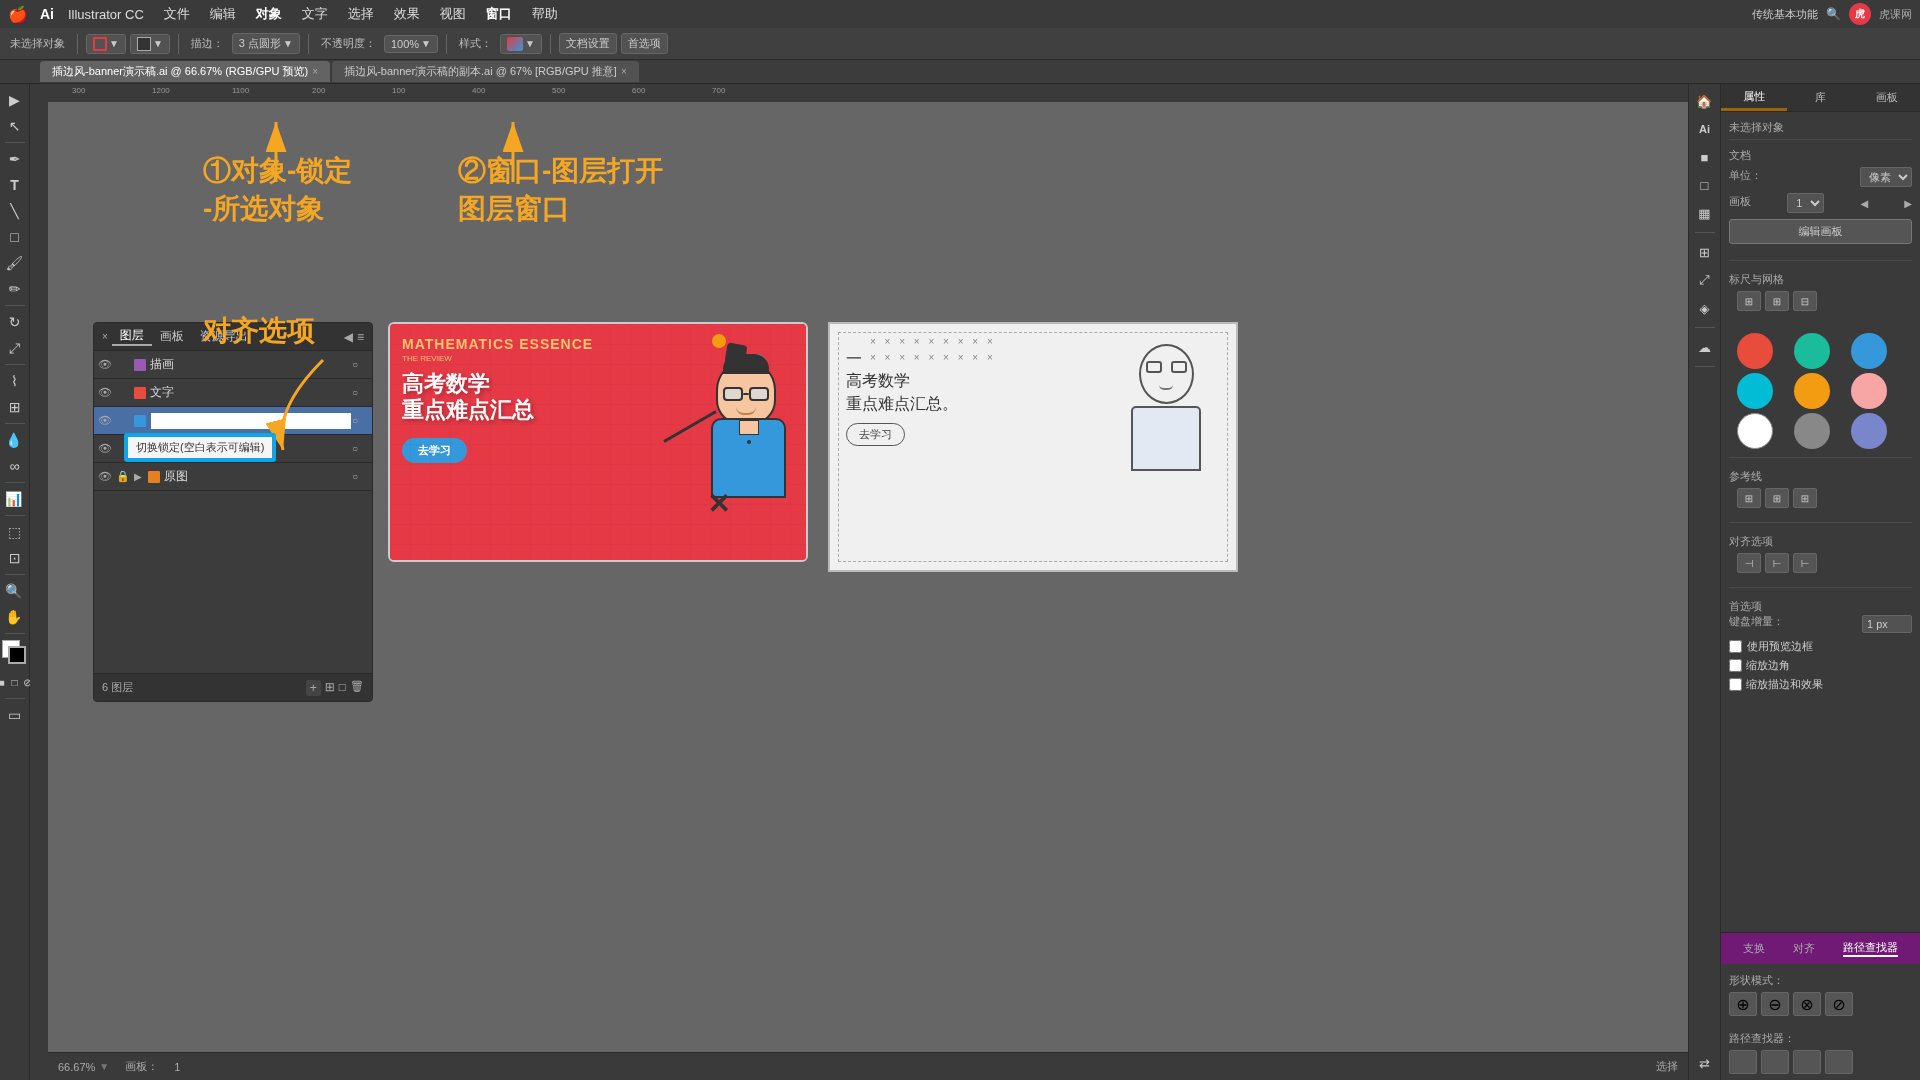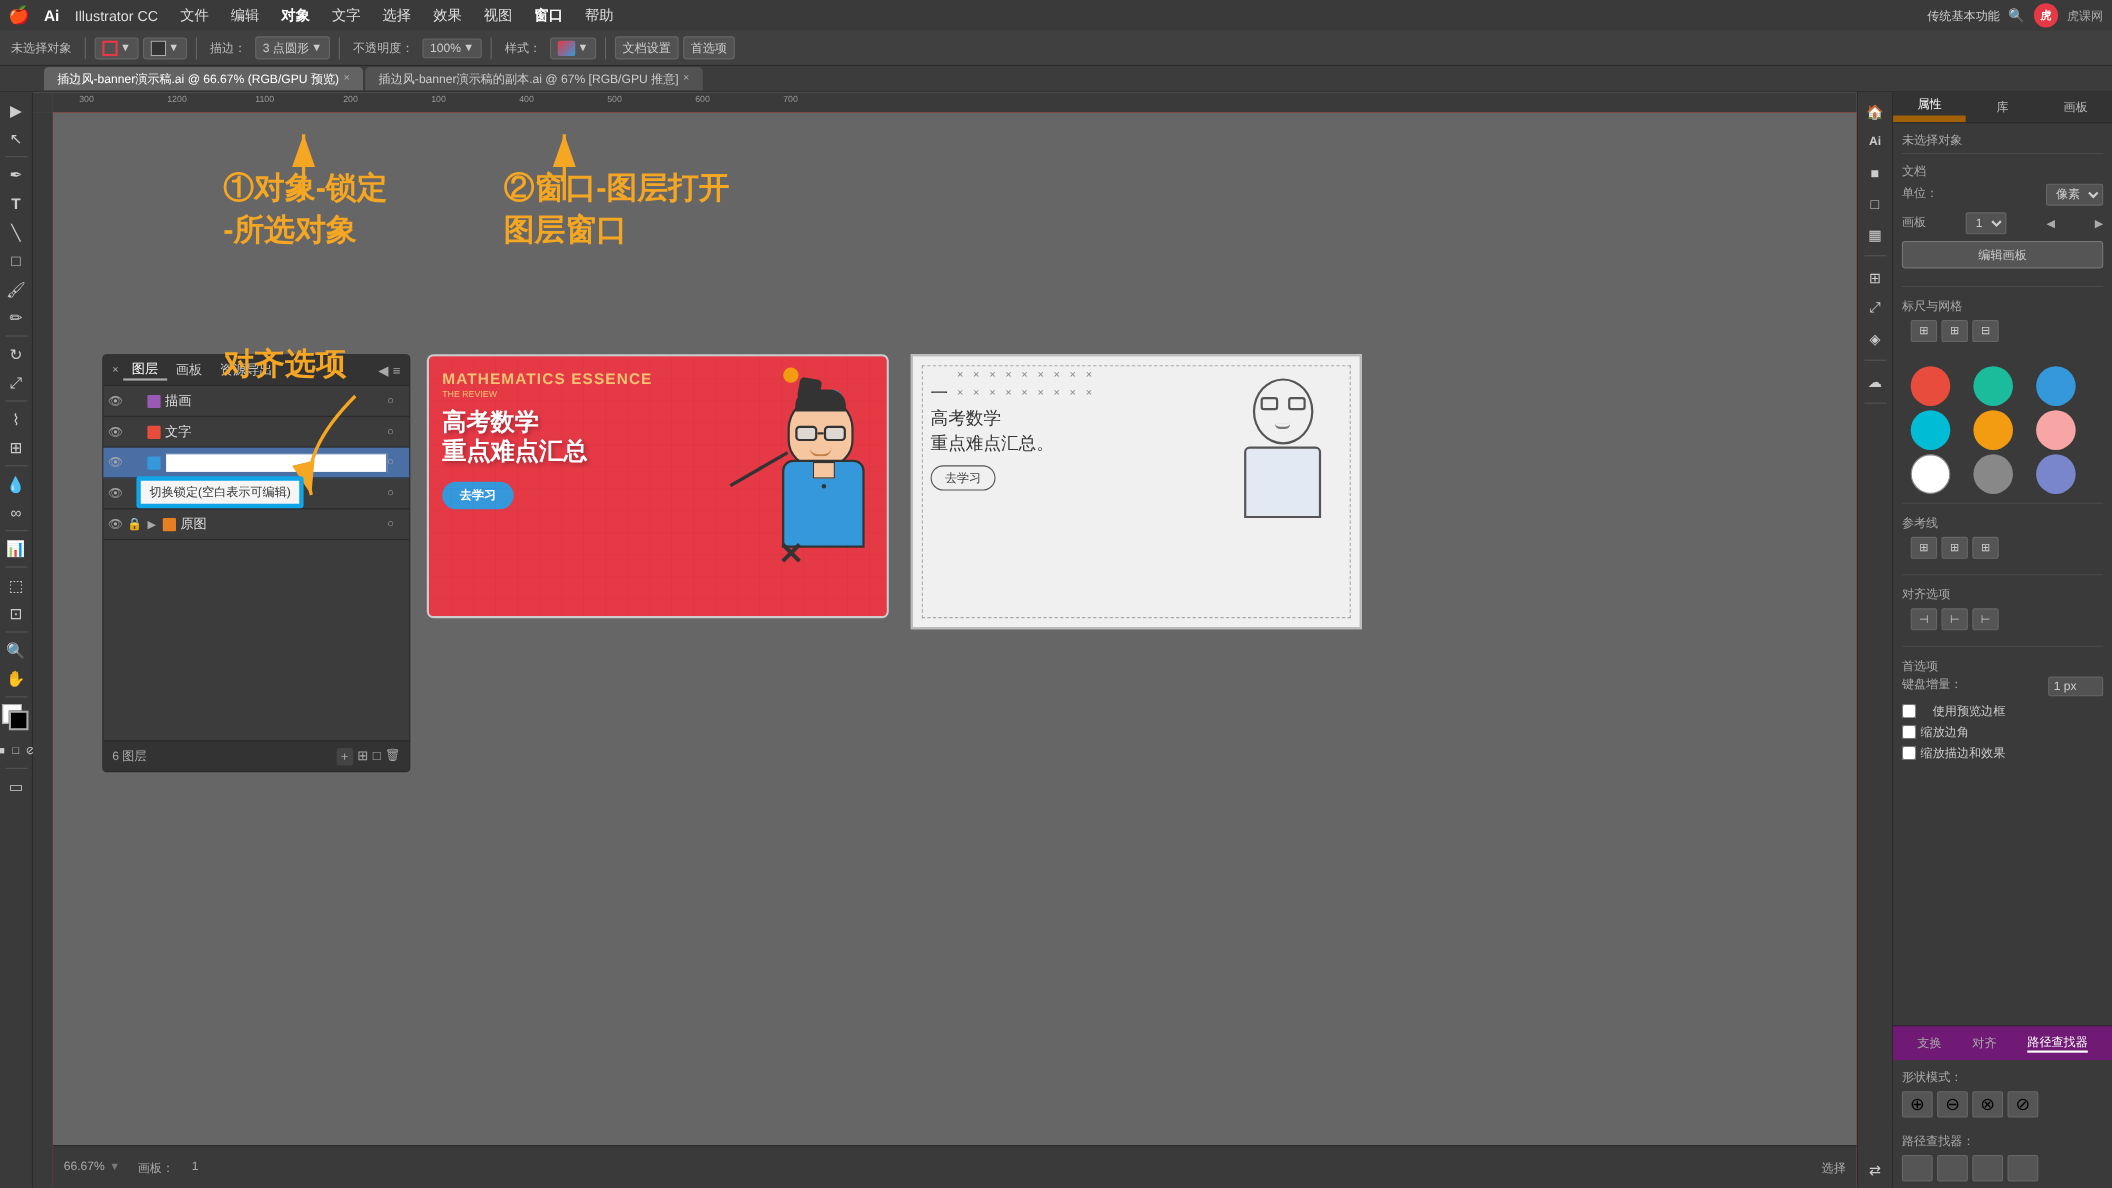--- a/index.html
+++ b/index.html
@@ -192,21 +192,21 @@
     #right-panel-tabs {
       display: flex; height: 28px;
       background: #333;
       border-bottom: 1px solid #2a2a2a;
     }
     .rp-tab {
       flex: 1; color: #bbb; font-size: 11px;
       display: flex; align-items: center; justify-content: center;
       cursor: pointer;
     }
-    .rp-tab.active { color: #fff; border-bottom: 6px solid #a16207; }
+    .rp-tab.active { color: #fff; border-bottom: 3px solid #a16207; }
 
     #right-content { padding: 8px; flex: 1; overflow: hidden; }
     .rp-label { color: #aaa; font-size: 11px; margin-bottom: 4px; }
     .rp-section { margin-bottom: 10px; border-top: 1px solid #4a4a4a; padding-top: 8px; }
     .rp-row { display: flex; align-items: center; justify-content: space-between; margin-bottom: 6px; }
     .rp-select {
       background: #525252; border: 1px solid #666;
       color: #ccc; font-size: 11px; padding: 2px 4px;
       border-radius: 2px; cursor: pointer;
     }
@@ -233,21 +233,21 @@
     
     .align-row { display: flex; gap: 4px; padding: 4px 8px; }
     .align-icon {
       width: 24px; height: 20px; background: #555; border: 1px solid #666;
       border-radius: 2px; cursor: pointer; display: flex; align-items: center; justify-content: center;
       color: #ccc; font-size: 10px;
     }
 
     
     #statusbar {
-      position: absolute; bottom: 0; left: 0; right: 0; height: 39px;
+      position: absolute; bottom: 0; left: 0; right: 0; height: 28px;
       background: #3a3a3a; display: flex; align-items: center;
       padding: 0 10px; gap: 16px;
       border-top: 1px solid #2a2a2a; font-size: 11px; color: #aaa;
     }
 
     
     #right-icons {
       width: 32px; background: #3a3a3a;
       display: flex; flex-direction: column; align-items: center;
       padding: 4px 0; gap: 2px;
@@ -683,21 +683,21 @@
           <div class="align-icon">⊢</div>
         </div>
       </div>
 
       <div class="rp-section">
         <span class="rp-label">首选项</span>
         <div class="rp-row">
           <span class="rp-label">键盘增量：</span>
           <input type="text" class="rp-input" value="1 px" style="">
         </div>
-        <label style="display:flex;align-items:center;gap:15px;margin-bottom:4px;cursor:pointer;">
+        <label style="display:flex;align-items:center;gap:5px;margin-bottom:4px;cursor:pointer;">
           <input type="checkbox" style="">
           <span style="color:#ccc;font-size:11px;">使用预览边框</span>
         </label>
         <label style="display:flex;align-items:center;gap:4px;margin-bottom:4px;cursor:pointer;">
           <input type="checkbox" style="">
           <span style="color:#ccc;font-size:11px;">缩放边角</span>
         </label>
         <label style="display:flex;align-items:center;gap:4px;margin-bottom:4px;cursor:pointer;">
           <input type="checkbox" style="">
           <span style="color:#ccc;font-size:11px;">缩放描边和效果</span>

